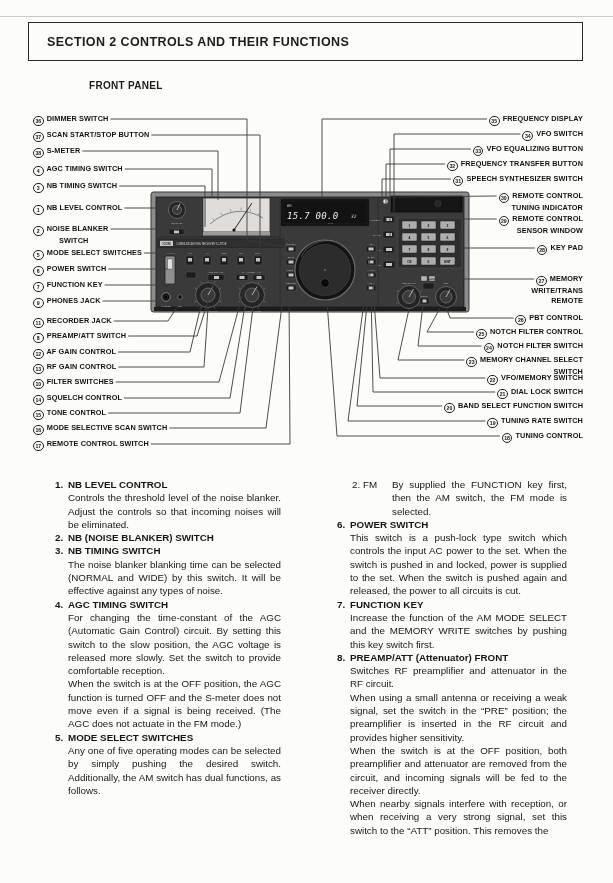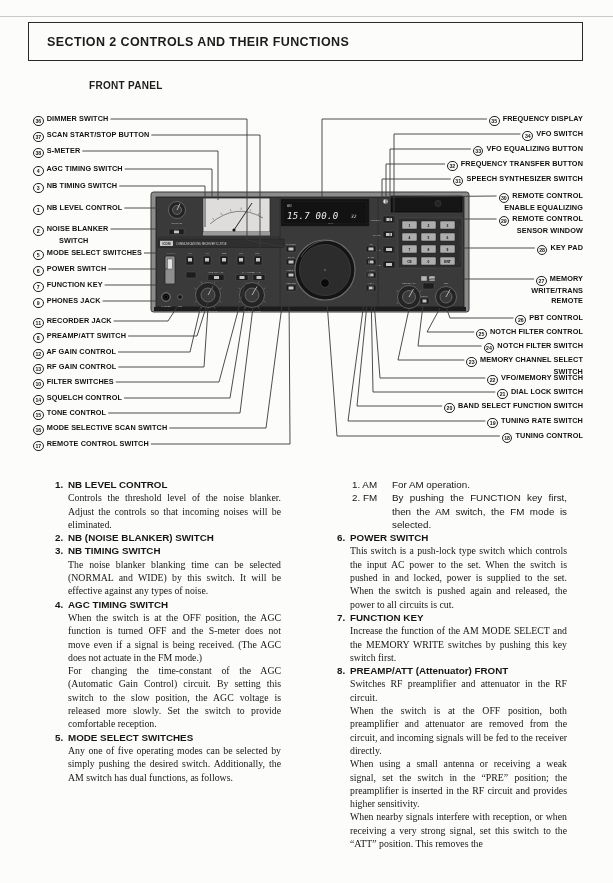--- a/index.html
+++ b/index.html
@@ -33,21 +33,21 @@
   .knob-skirt{fill:#242424;stroke:#6e6e6e;stroke-width:.8;}
   .knob-inner{fill:#3a3a3a;stroke:#8a8a8a;stroke-width:.6;}
   .ptr{stroke:#cfcfcf;stroke-width:.8;}
   
   .col{position:absolute;top:478px;font-size:9.8px;line-height:13.3px;color:#161616;}
   .col.left{left:55px;width:226px;}
   .col.right{left:337px;width:230px;}
   .sec-head{display:flex;font-weight:bold;}
   .sec-num{width:13px;flex:none;}
   .sec-title{flex:1;}
-  .sec-para{margin:0 0 0 13px;text-align:justify;font-family:Liberation Serif, serif;}
+  .sec-para{margin:0 0 0 13px;text-align:justify;}
   .mode{display:flex;margin-left:15px;}
   .mode-num{width:40px;flex:none;}
   .mode-text{flex:1;text-align:justify;}
 </style>
 </head>
 <body>
 
 <div class="page" id="page">
 
   <div class="scan-line"></div>
@@ -342,41 +342,37 @@
         <span class="sec-title">NB TIMING SWITCH</span>
       </div>
     <p class="sec-para">The noise blanker blanking time can be selected (NORMAL and WIDE) by this switch. It will be effective against any types of noise.</p>
       </div>
 
     <div class="sec">
       <div class="sec-head">
         <span class="sec-num">4.</span>
         <span class="sec-title">AGC TIMING SWITCH</span>
       </div>
-    <p class="sec-para">When the switch is at the OFF position, the AGC function is turned OFF and the S-meter does not move even if a signal is being received. (The AGC does not actuate in the FM mode.)</p>
-        <p class="sec-para">For changing the time-constant of the AGC (Automatic Gain Control) circuit. By setting this switch to the slow position, the AGC voltage is released more slowly. Set the switch to provide comfortable reception.</p>
+    <p class="sec-para">For changing the time-constant of the AGC (Automatic Gain Control) circuit. By setting this switch to the slow position, the AGC voltage is released more slowly. Set the switch to provide comfortable reception.</p>
+        <p class="sec-para">When the switch is at the OFF position, the AGC function is turned OFF and the S-meter does not move even if a signal is being received. (The AGC does not actuate in the FM mode.)</p>
       </div>
 
     <div class="sec">
       <div class="sec-head">
         <span class="sec-num">5.</span>
         <span class="sec-title">MODE SELECT SWITCHES</span>
       </div>
     <p class="sec-para">Any one of five operating modes can be selected by simply pushing the desired switch. Additionally, the AM switch has dual functions, as follows.</p>
       </div>
   </div>
   <div class="col right" id="col-right">
-    <div class="mode">
-      <span class="mode-num">1. AM</span>
-      <span class="mode-text">For AM operation.</span>
-    </div>
 
     <div class="mode">
       <span class="mode-num">2. FM</span>
-      <span class="mode-text">By pushing the FUNCTION key first, then the AM switch, the FM mode is selected.</span>
+      <span class="mode-text">By supplied the FUNCTION key first, then the AM switch, the FM mode is selected.</span>
     </div>
 
     <div class="sec">
       <div class="sec-head">
         <span class="sec-num">6.</span>
         <span class="sec-title">POWER SWITCH</span>
       </div>
     <p class="sec-para">This switch is a push-lock type switch which controls the input AC power to the set. When the switch is pushed in and locked, power is supplied to the set. When the switch is pushed again and released, the power to all circuits is cut.</p>
       </div>
 
@@ -387,22 +383,22 @@
       </div>
     <p class="sec-para">Increase the function of the AM MODE SELECT and the MEMORY WRITE switches by pushing this key switch first.</p>
       </div>
 
     <div class="sec">
       <div class="sec-head">
         <span class="sec-num">8.</span>
         <span class="sec-title">PREAMP/ATT (Attenuator) FRONT</span>
       </div>
     <p class="sec-para">Switches RF preamplifier and attenuator in the RF circuit.</p>
+        <p class="sec-para">When using a small antenna or receiving a weak signal, set the switch in the “PRE” position; the preamplifier is inserted in the RF circuit and provides higher sensitivity.</p>
         <p class="sec-para">When the switch is at the OFF position, both preamplifier and attenuator are removed from the circuit, and incoming signals will be fed to the receiver directly.</p>
-        <p class="sec-para">When using a small antenna or receiving a weak signal, set the switch in the “PRE” position; the preamplifier is inserted in the RF circuit and provides higher sensitivity.</p>
         <p class="sec-para">When nearby signals interfere with reception, or when receiving a very strong signal, set this switch to the “ATT” position. This removes the</p>
       </div>
   </div>
 
 <div class="ctl-label left" style="top: 114px; left: 33px;">
       <div class="l0"><span class="ltxt"><span class="cnum">36</span> DIMMER SWITCH</span></div>
     </div>
     <div class="ctl-label left" style="top: 130px; left: 33px;">
       <div class="l0"><span class="ltxt"><span class="cnum">37</span> SCAN START/STOP BUTTON</span></div>
     </div>
@@ -471,21 +467,21 @@
       <div class="l0"><span class="ltxt"><span class="cnum">33</span> VFO EQUALIZING BUTTON</span></div>
     </div>
     <div class="ctl-label right" style="top: 159px; right: 30px;">
       <div class="l0"><span class="ltxt"><span class="cnum">32</span> FREQUENCY TRANSFER BUTTON</span></div>
     </div>
     <div class="ctl-label right" style="top: 174px; right: 30px;">
       <div class="l0"><span class="ltxt"><span class="cnum">31</span> SPEECH SYNTHESIZER SWITCH</span></div>
     </div>
     <div class="ctl-label right" style="top: 191px; right: 30px;">
       <div class="l0"><span class="ltxt"><span class="cnum">30</span> REMOTE CONTROL</span></div>
-      <div class="lc"><span class="ltxt">ENABLE EQUALIZING</span></div>
+      <div class="lc"><span class="ltxt">TUNING INDICATOR</span></div>
     </div>
     <div class="ctl-label right" style="top: 214px; right: 30px;">
       <div class="l0"><span class="ltxt"><span class="cnum">29</span> REMOTE CONTROL</span></div>
       <div class="lc"><span class="ltxt">SENSOR WINDOW</span></div>
     </div>
     <div class="ctl-label right" style="top: 243px; right: 30px;">
       <div class="l0"><span class="ltxt"><span class="cnum">28</span> KEY PAD</span></div>
     </div>
     <div class="ctl-label right" style="top: 274px; right: 30px;">
       <div class="l0"><span class="ltxt"><span class="cnum">27</span> MEMORY</span></div>

